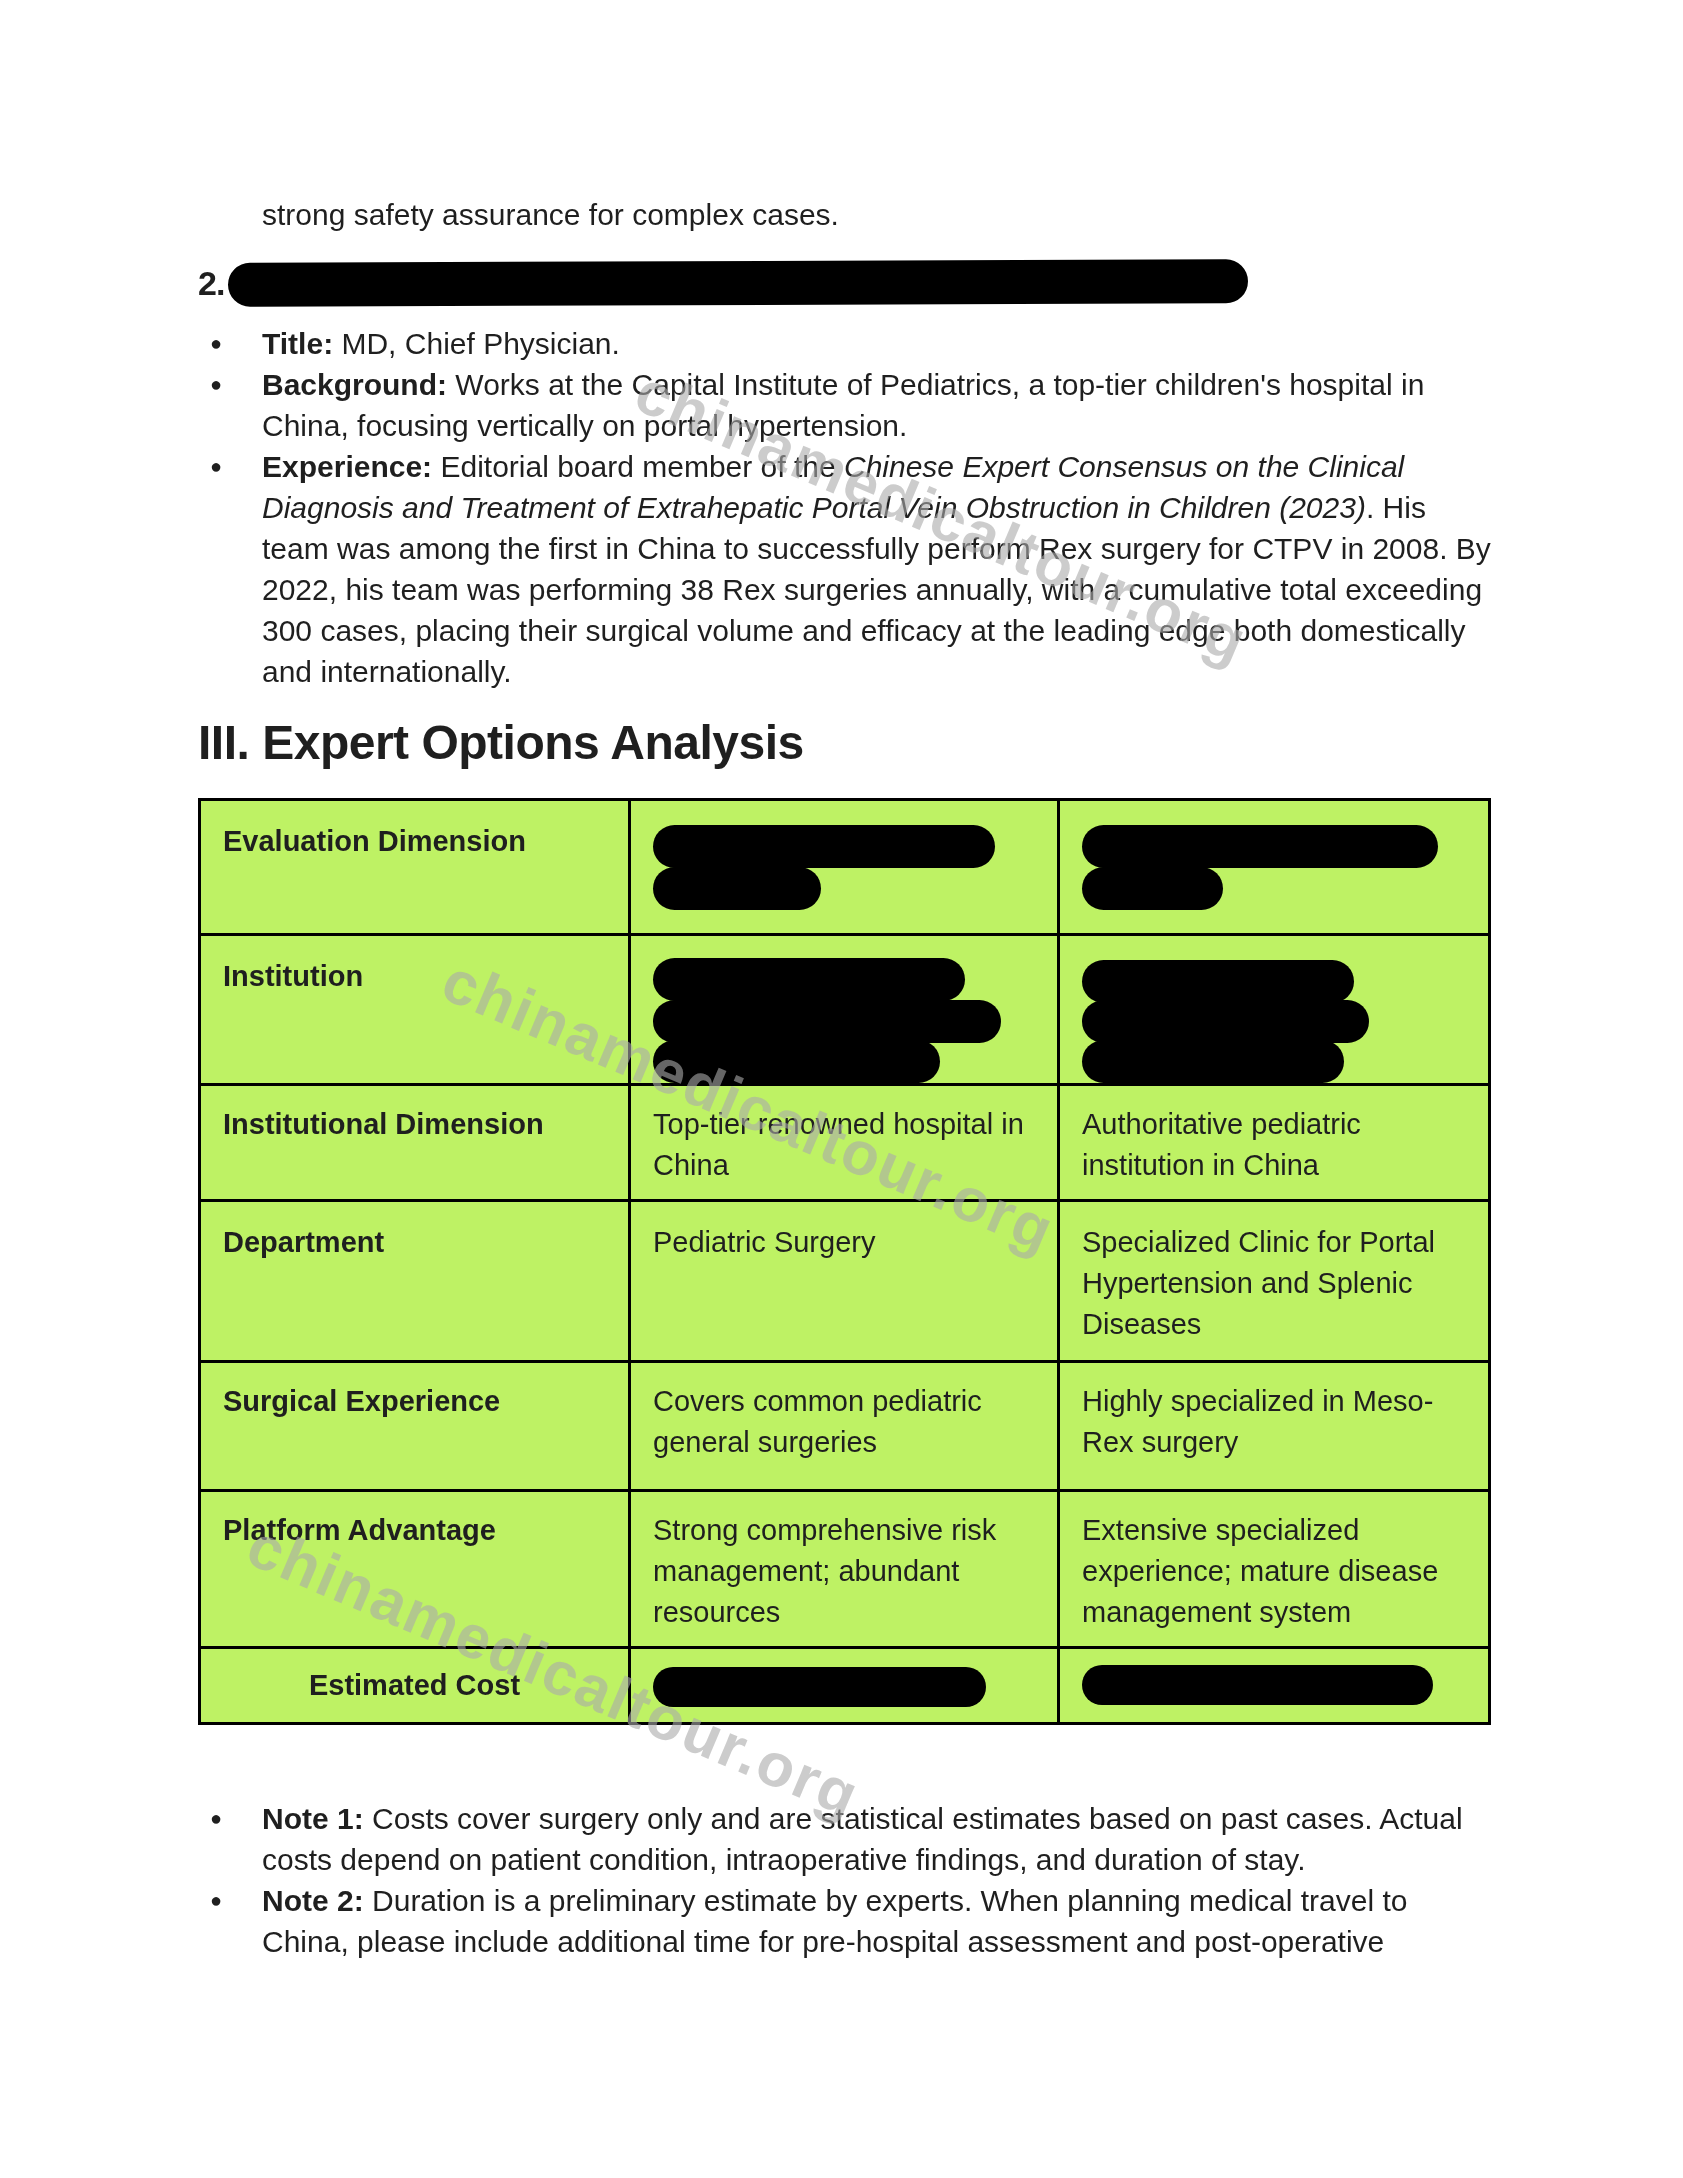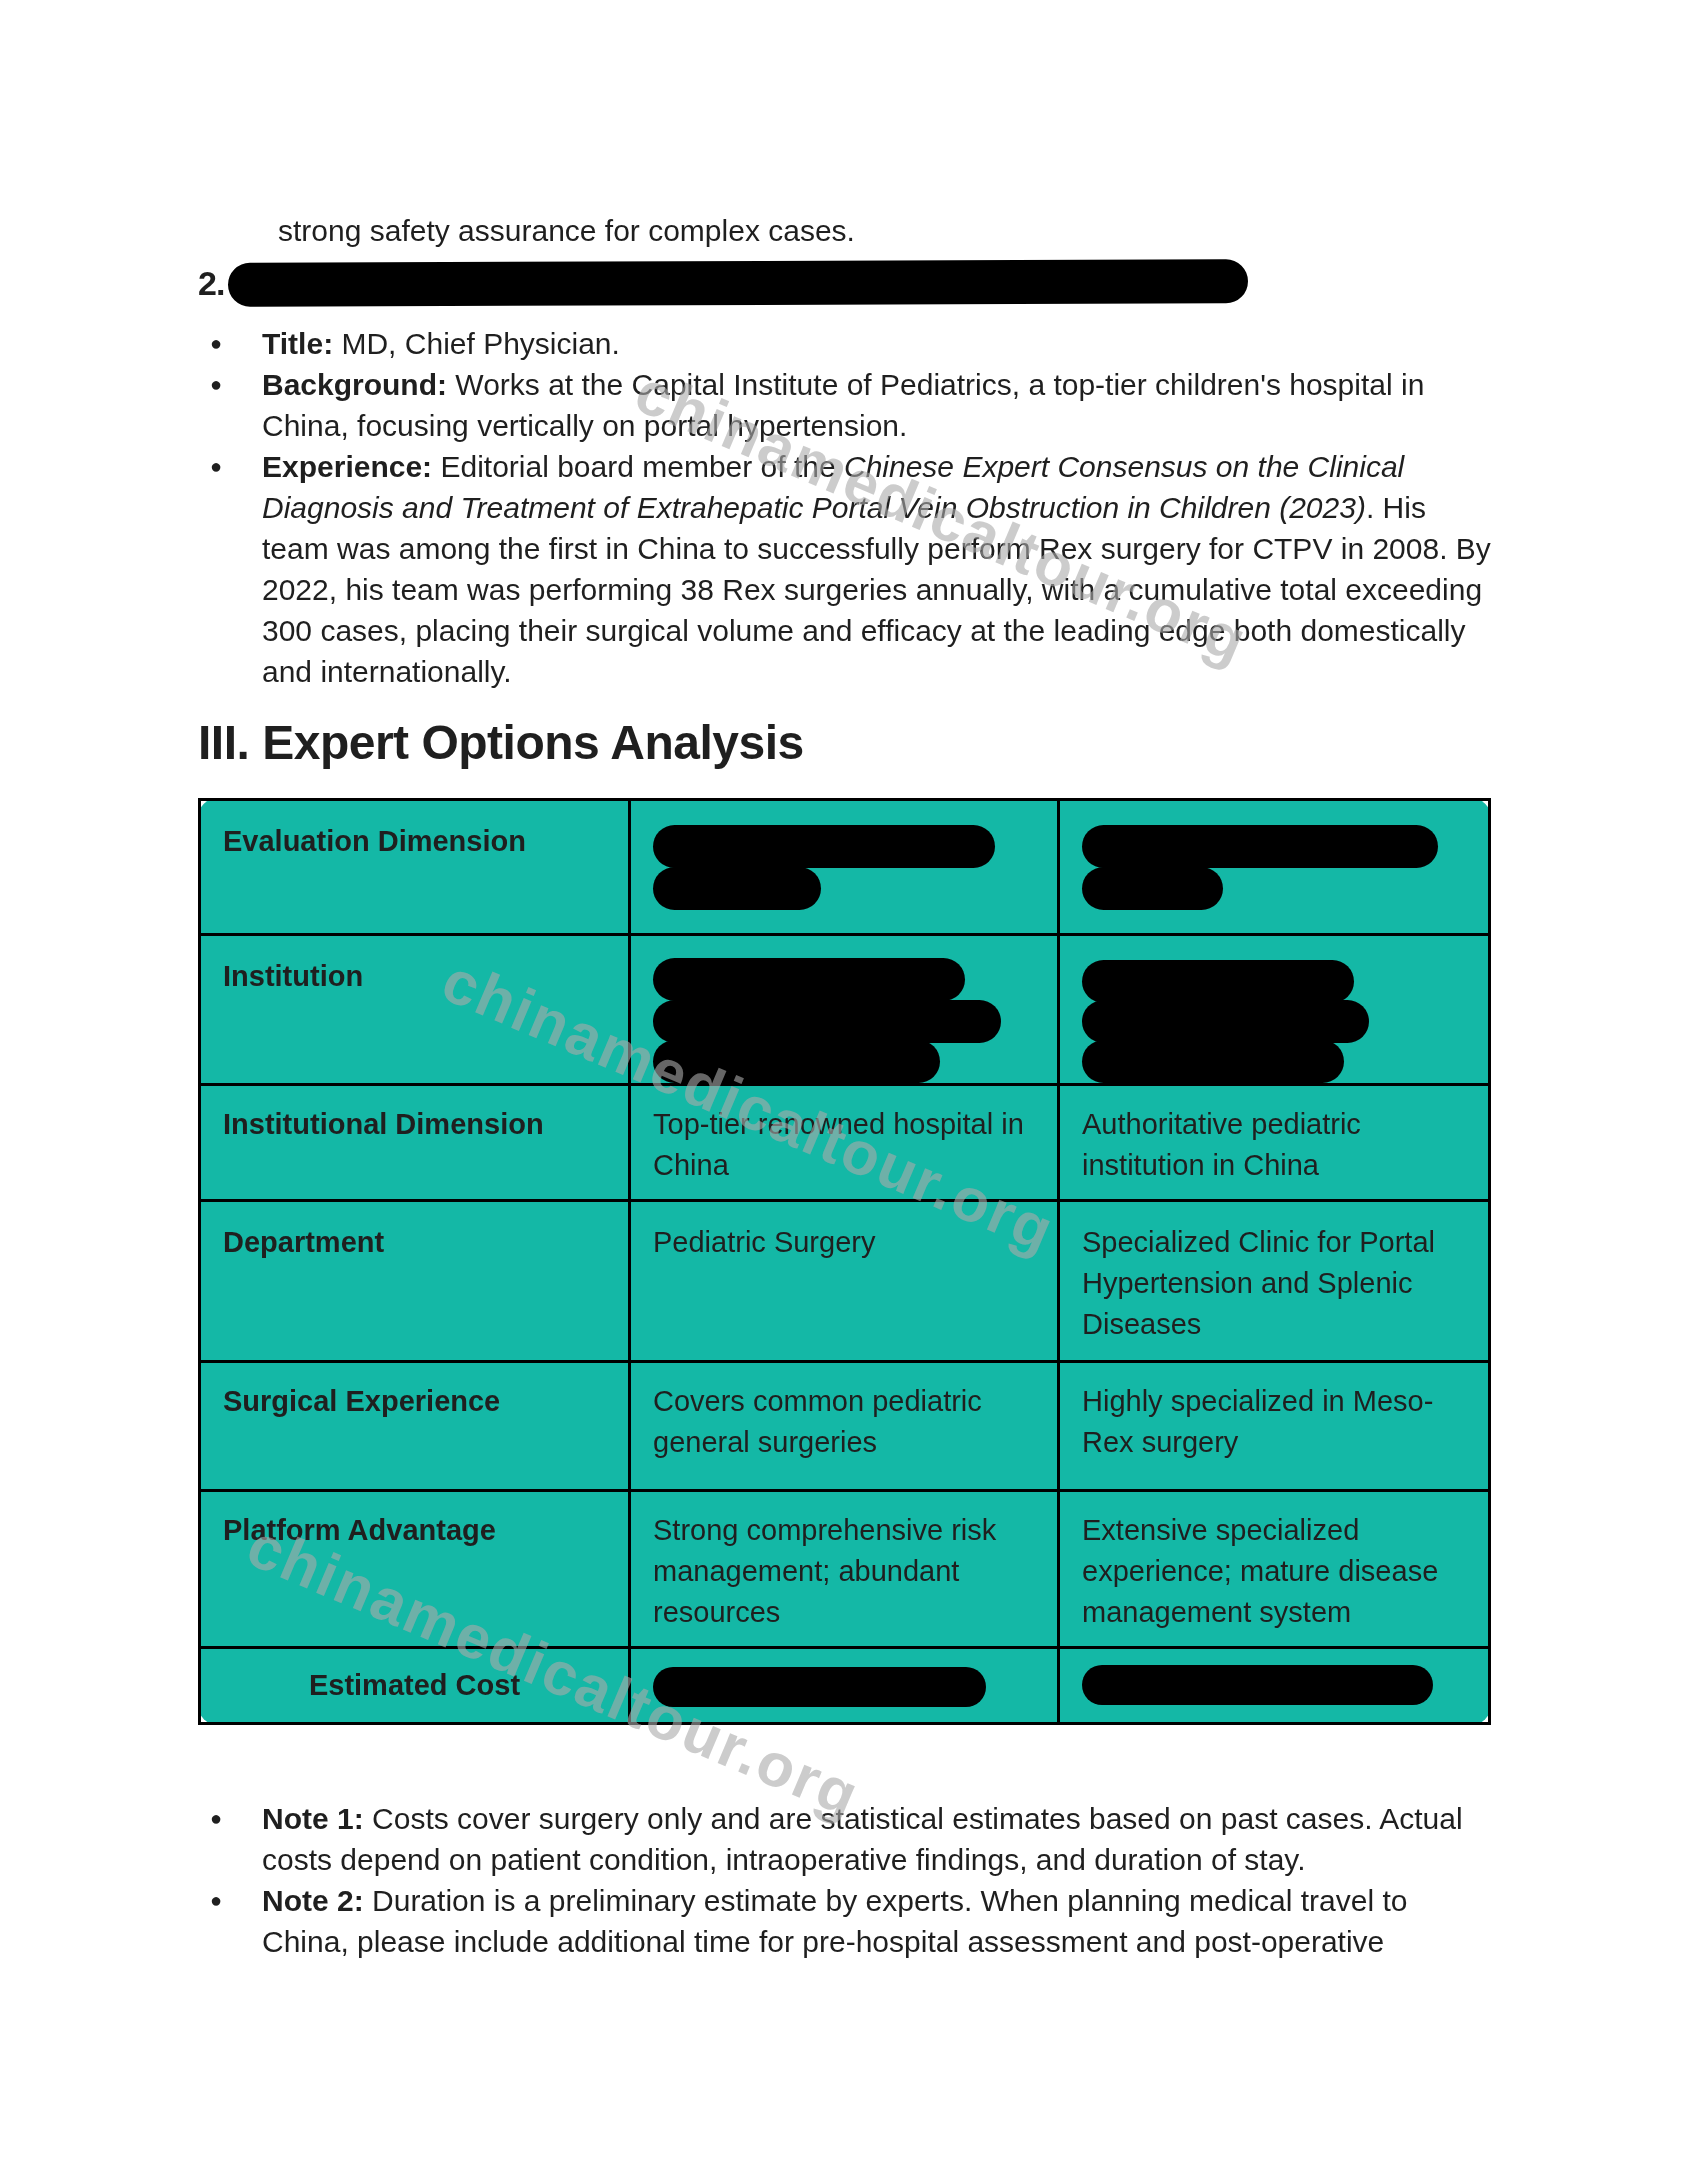--- a/index.html
+++ b/index.html
@@ -20,21 +20,21 @@
   .b { font-weight: bold; }
   .i { font-style: italic; }
 
   .ul1 { top: 323px; }
   .ul2 { top: 1798px; }
 
   h2.section { position: absolute; left: 198px; top: 713px; margin: 0; font-size: 48px; line-height: 59px;
                font-weight: bold; letter-spacing: -0.5px; color: #1f1f1f; text-align: right; }
 
   table.opts { position: absolute; left: 198px; top: 798px; width: 1289px; border-collapse: collapse;
-               background: #14b8a6; table-layout: fixed; border-radius: 20px; }
+               background: #bef264; table-layout: fixed; }
   table.opts td { border: 3px solid #000; vertical-align: top; padding: 20px 22px 0 22px;
                   font-size: 29px; line-height: 41px; }
   table.opts td:first-child { font-weight: bold; }
   table.opts col.c1 { width: 430px; }
   table.opts col.c2 { width: 429px; }
   table.opts col.c3 { width: 431px; }
   tr.r1 td { height: 135px; }
   tr.r2 td { height: 147px; }
   tr.r3 td { height: 116px; padding-top: 18px; }
   tr.r4 td { height: 161px; }
@@ -57,21 +57,21 @@
                letter-spacing: 2px; white-space: nowrap; transform-origin: left top; pointer-events: none; }
   .wm1 { left: 653px; top: 356px; transform: rotate(23deg); }
   .wm2 { left: 460px; top: 945px; transform: rotate(23deg); }
   .wm3 { left: 265px; top: 1510px; transform: rotate(23deg); }
 </style>
 </head>
 <body>
 
 <div class="page">
 
-  <p class="p-cont" style="margin:16px">strong safety assurance for complex cases.</p>
+  <p class="p-cont" style="margin:0">strong safety assurance for complex cases.</p>
 
   <div class="numbered">
     <span class="num-label">2.</span>
     <span class="redact redact-heading"></span>
   </div>
 
   <ul class="bullets ul1">
     <li>
       <span class="b">Title:</span>
       <span>MD, Chief Physician.</span>

